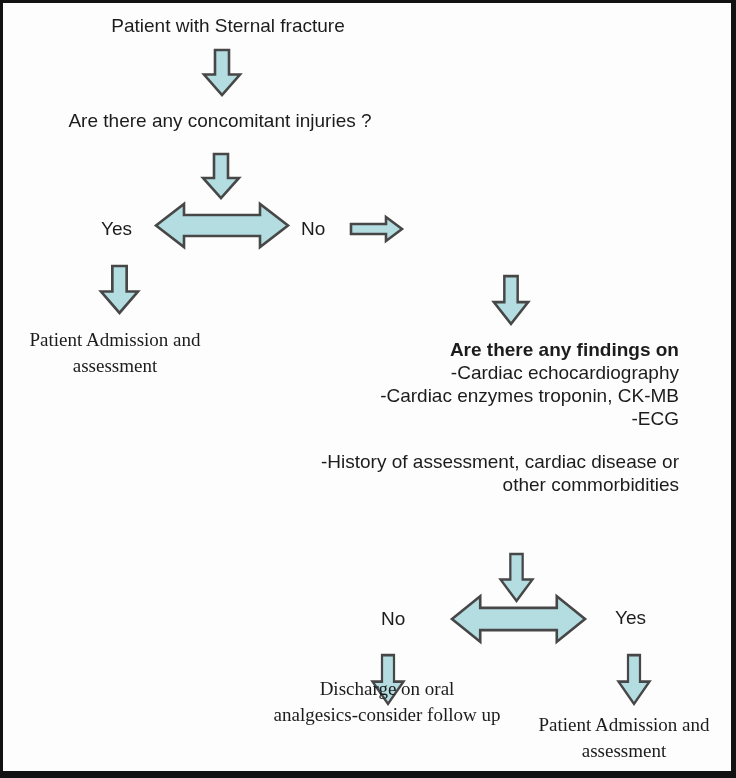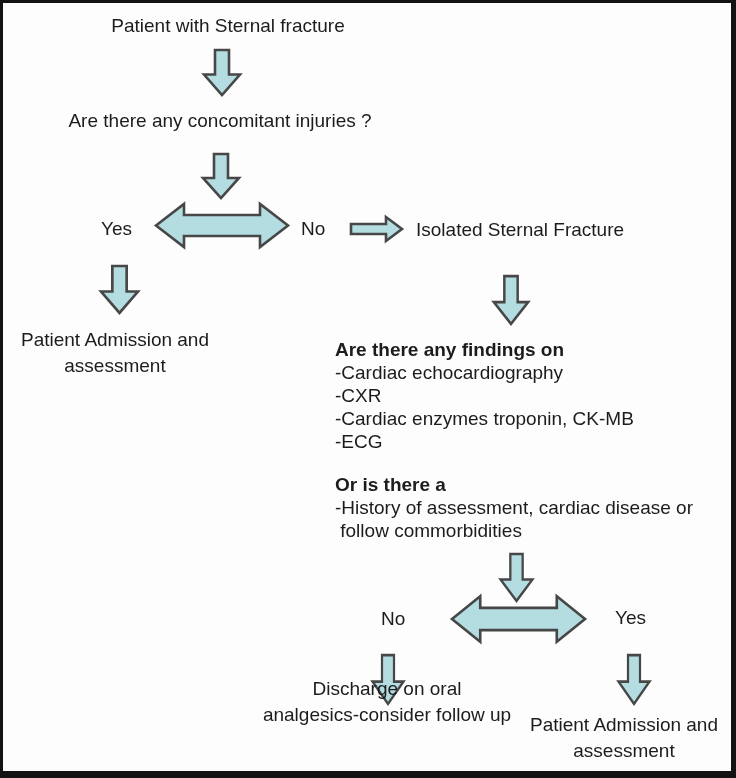--- a/index.html
+++ b/index.html
@@ -8,35 +8,35 @@
     position:relative;
     width:736px; height:778px;
     background:var(--background,#fdfdfd);
     border-style:solid;
     border-color:#121212;
     border-width:3px 5px 7px 3px;
     overflow:hidden;
     color:var(--text,#1c1c1c);
     font-size:19px;
   }
-  .abs { position:absolute; }
+  .abs { position:absolute;text-align:right; }
   .ctr { transform:translateX(-50%); text-align:center; }
   .lbl { white-space:nowrap; }
   svg.arrow { position:absolute; display:block; overflow:visible; }
   svg.arrow path {
     fill:var(--arrow-fill,#b4dde1);
     stroke:var(--arrow-stroke,#474747);
     stroke-width:2.6;
     stroke-linejoin:miter;
   }
   .findings { line-height:23px; }
   .findings .bold { font-weight:bold; }
   .findings div { white-space:pre; }
   .findings .spacer { height:20px; }
-  .twoline { line-height:26px; text-align:center; white-space:nowrap; }
+  .twoline { line-height:26px; text-align:center; white-space:nowrap;font-family:Liberation Serif, serif; }
 </style>
 </head>
 <body>
 
 <div id="figure">
 
   <div class="abs ctr lbl" style="left:225px; top:12px;">Patient with Sternal fracture</div>
 
   <svg class="arrow" style="left:198px; top:45px;" width="42" height="49" viewBox="0 0 42 50" preserveAspectRatio="none">
     <path d="M14 2 H28 V27 H39 L21 48 L3 27 H14 Z"></path>
@@ -53,45 +53,42 @@
   <svg class="arrow" style="left:150px; top:196px;" width="138" height="53" viewBox="0 0 138 53" preserveAspectRatio="none">
     <path d="M3 26.5 L31 5 V16 H107 V5 L135 26.5 L107 48 V37 H31 V48 Z"></path>
   </svg>
 
   <div class="abs lbl" style="left:298px; top:215px;">No</div>
 
   <svg class="arrow" style="left:346px; top:211px;" width="55" height="30" viewBox="0 0 55 30" preserveAspectRatio="none">
     <path d="M2 10 H37 V3 L53 15 L37 27 V20 H2 Z"></path>
   </svg>
 
-  <div class="abs lbl" style="left:413px; top:216px;">Isolated Sternal Fracture</div>
 
   <svg class="arrow" style="left:95px; top:261px;" width="43" height="51" viewBox="0 0 42 50" preserveAspectRatio="none">
     <path d="M14 2 H28 V27 H39 L21 48 L3 27 H14 Z"></path>
   </svg>
 
   <div class="abs ctr twoline" style="left:112px; top:324px;">
     <div>Patient Admission and</div>
     <div>assessment</div>
   </div>
 
   <svg class="arrow" style="left:488px; top:271px;" width="40" height="52" viewBox="0 0 42 50" preserveAspectRatio="none">
     <path d="M14 2 H28 V27 H39 L21 48 L3 27 H14 Z"></path>
   </svg>
 
-  <div class="abs findings" style="left:318px; top:335px;margin-left:14px;">
+  <div class="abs findings" style="left:318px; top:335px;">
     <div class="bold">Are there any findings on</div>
     <div>-Cardiac echocardiography</div>
-    <div>-CXR</div>
     <div>-Cardiac enzymes troponin, CK-MB</div>
     <div>-ECG</div>
     <div class="spacer"></div>
-    <div class="bold">Or is there a</div>
     <div>-History of assessment, cardiac disease or</div>
-    <div> follow commorbidities</div>
+    <div> other commorbidities</div>
   </div>
 
   <svg class="arrow" style="left:495px; top:549px;" width="37" height="51" viewBox="0 0 42 50" preserveAspectRatio="none">
     <path d="M14 2 H28 V27 H39 L21 48 L3 27 H14 Z"></path>
   </svg>
 
   <div class="abs lbl" style="left:378px; top:605px;">No</div>
 
   <svg class="arrow" style="left:446px; top:588px;" width="139" height="56" viewBox="0 0 138 53" preserveAspectRatio="none">
     <path d="M3 26.5 L31 5 V16 H107 V5 L135 26.5 L107 48 V37 H31 V48 Z"></path>

